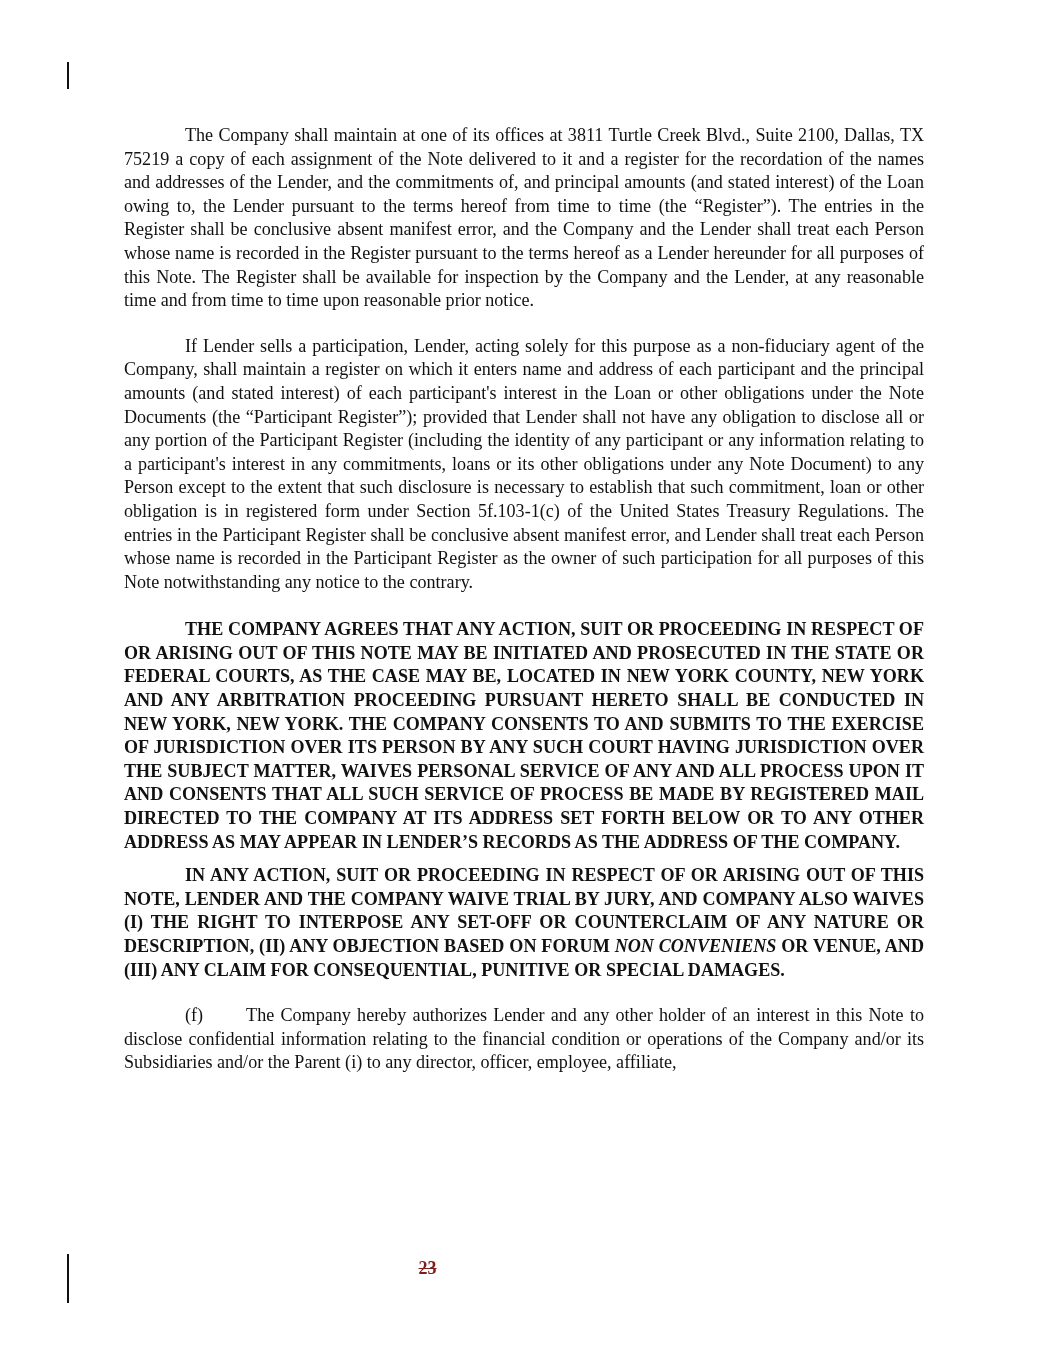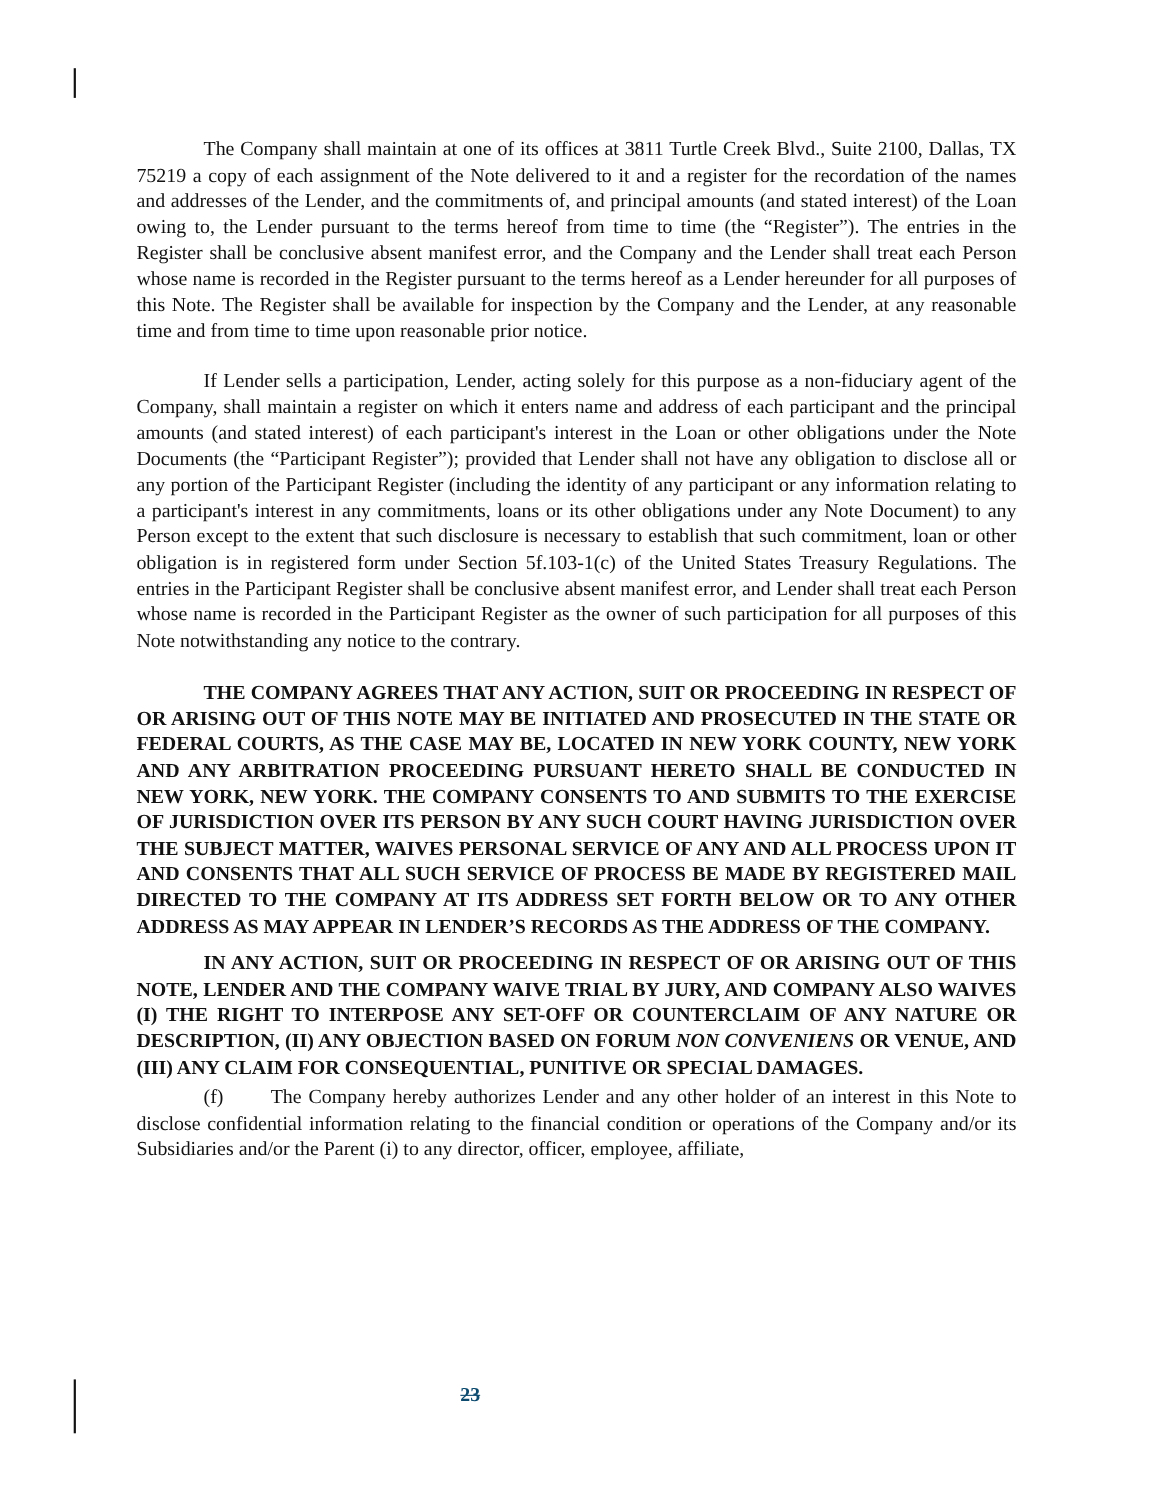--- a/index.html
+++ b/index.html
@@ -36,35 +36,35 @@
       margin: 0 0 24px 0;
       text-align: justify;
       text-indent: 61px;
     }
     .para.bold {
       font-weight: bold;
     }
     .para.p1 { margin-bottom: 22px; }
     .para.p2 { }
     .para.p3 { margin-bottom: 10px; }
-    .para.p4 { margin-bottom: 4px; }
+    .para.p4 { margin-bottom: 22px; }
     .u { }
     .i { font-style: italic; }
     .tab-gap { display: inline-block; width: 43px; }
 
     .page-number {
       position: absolute;
       left: 0;
       width: 855px;
       top: 1258px;
       text-align: center;
       font-family: "Liberation Serif", "DejaVu Serif", serif;
       font-weight: bold;
       font-size: 18px;
-      color: #0c4a6e;
+      color: #7f1d1d;
     }
     .page-number span {
       text-decoration: line-through;
       text-decoration-thickness: 1px;
     }
   </style>
 </head>
 <body>
 
 <div class="change-bar top"></div>

